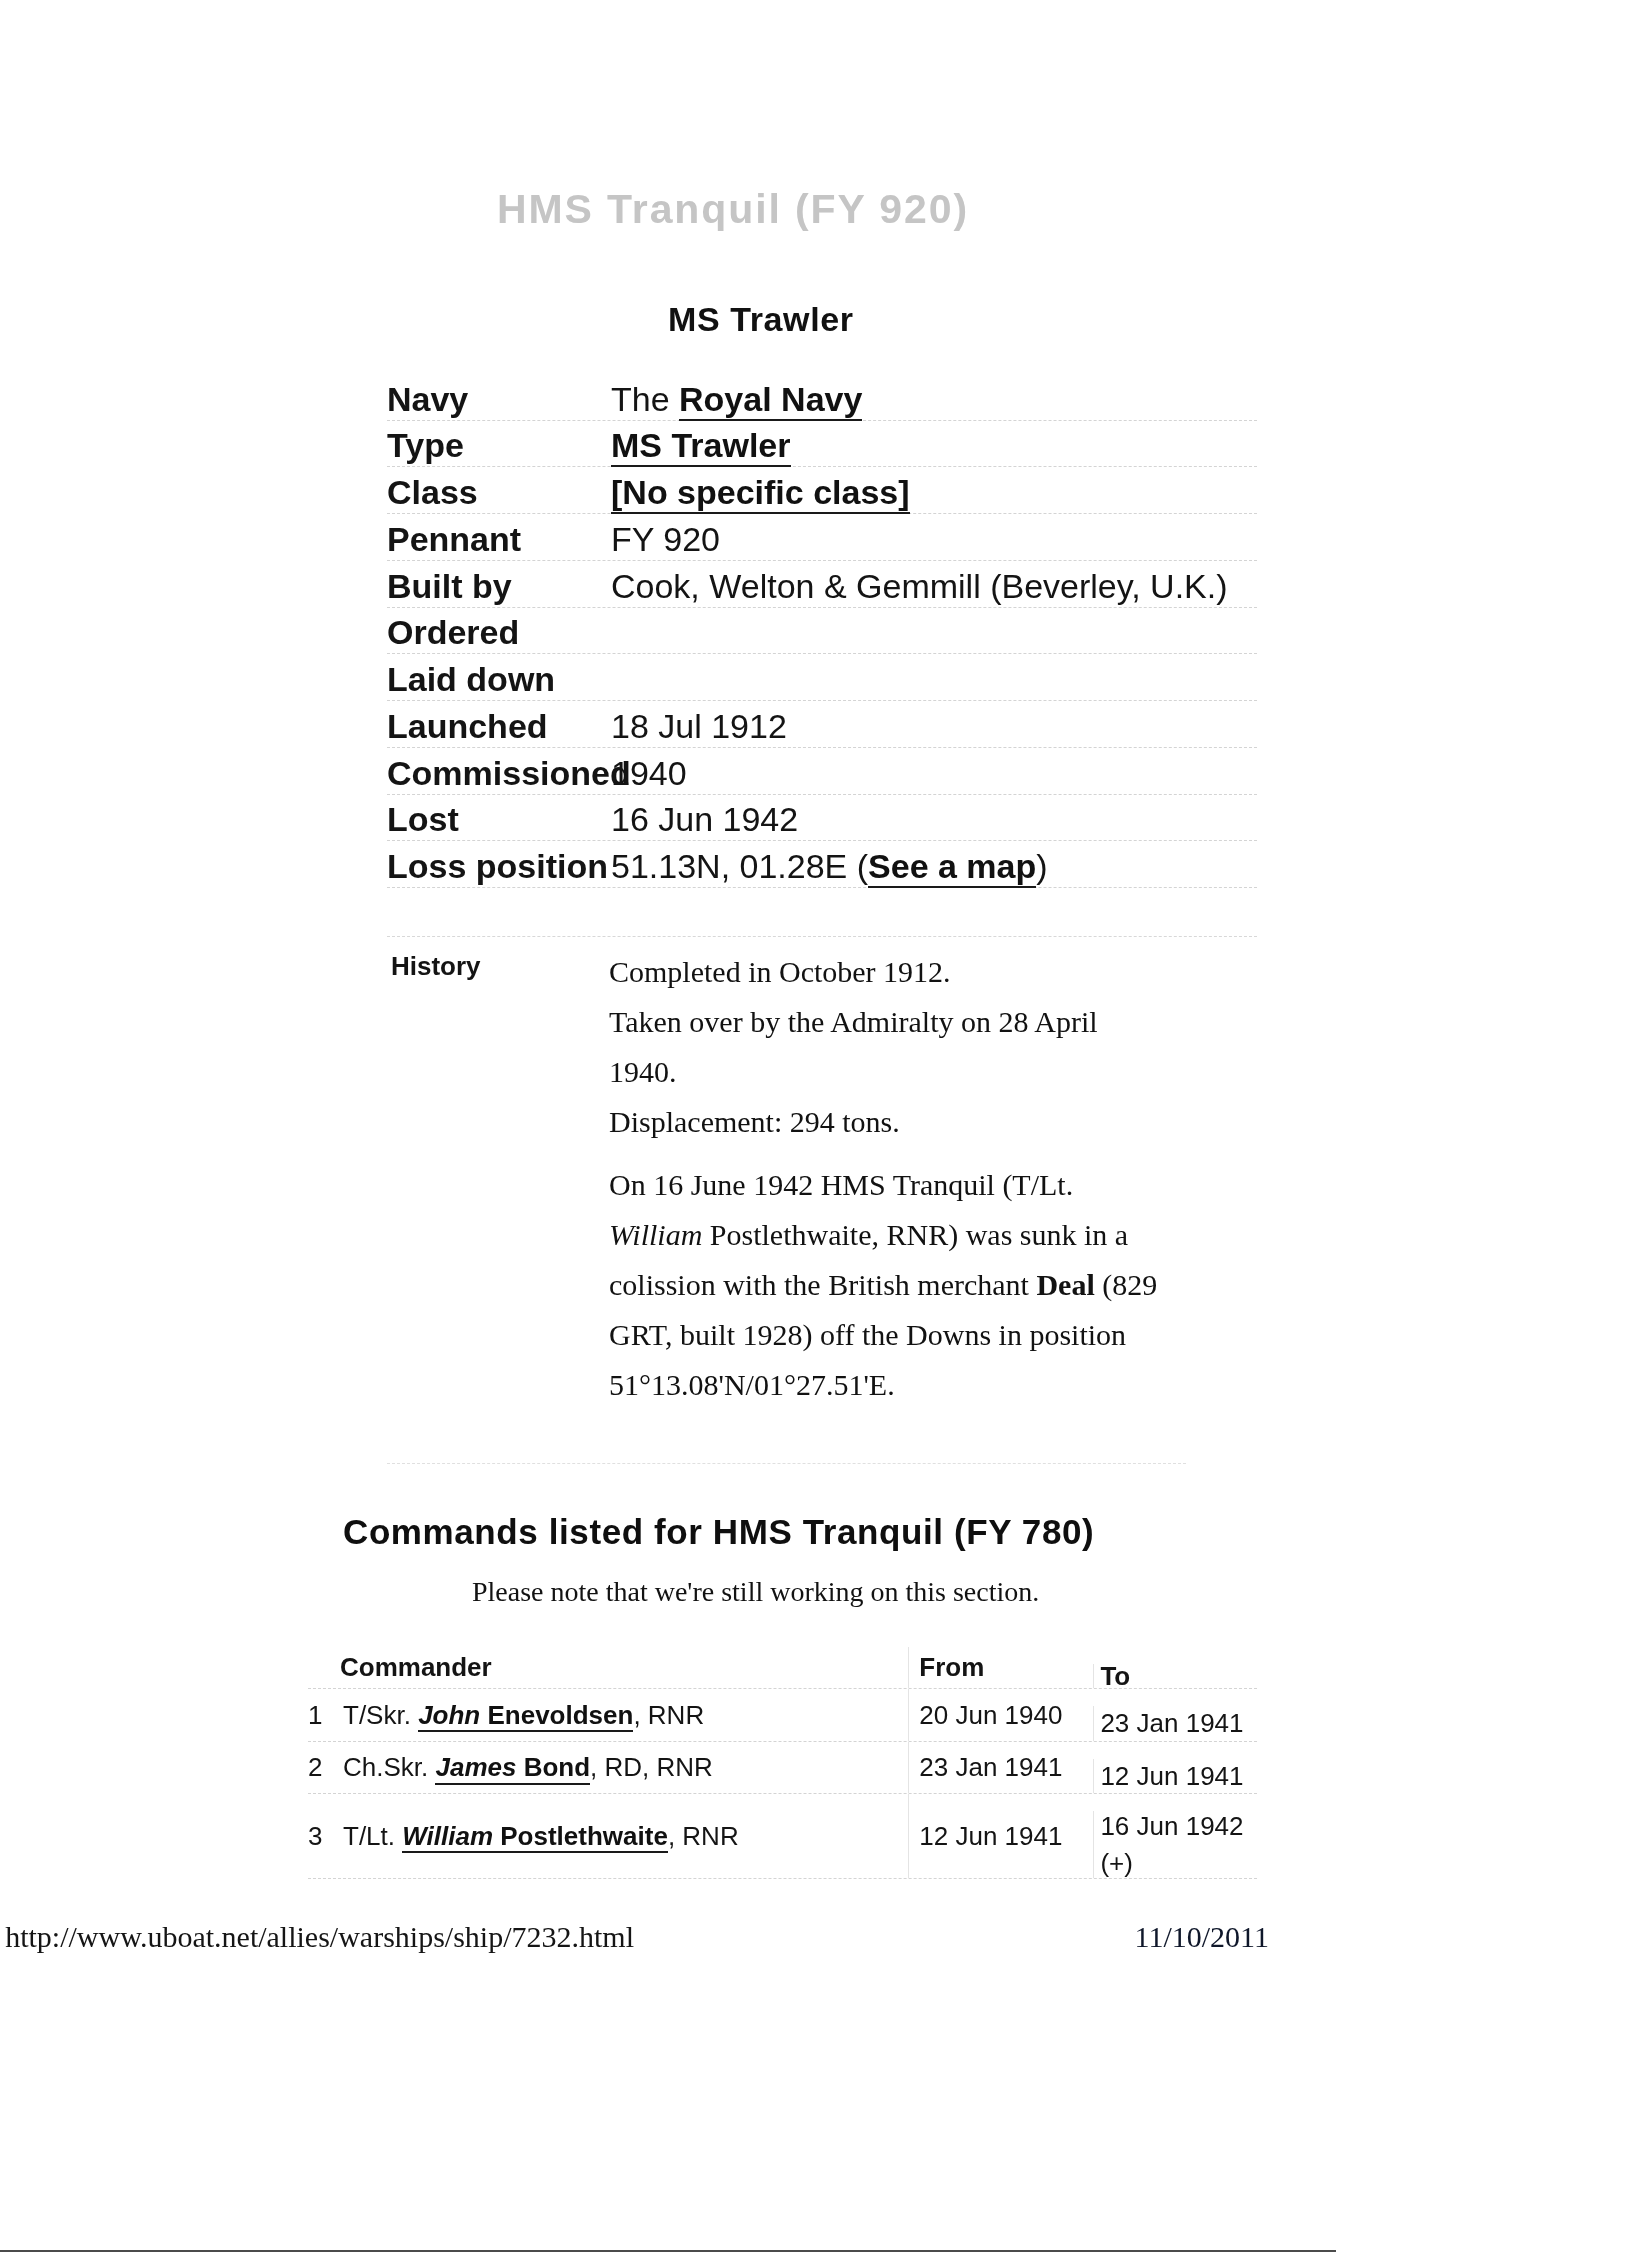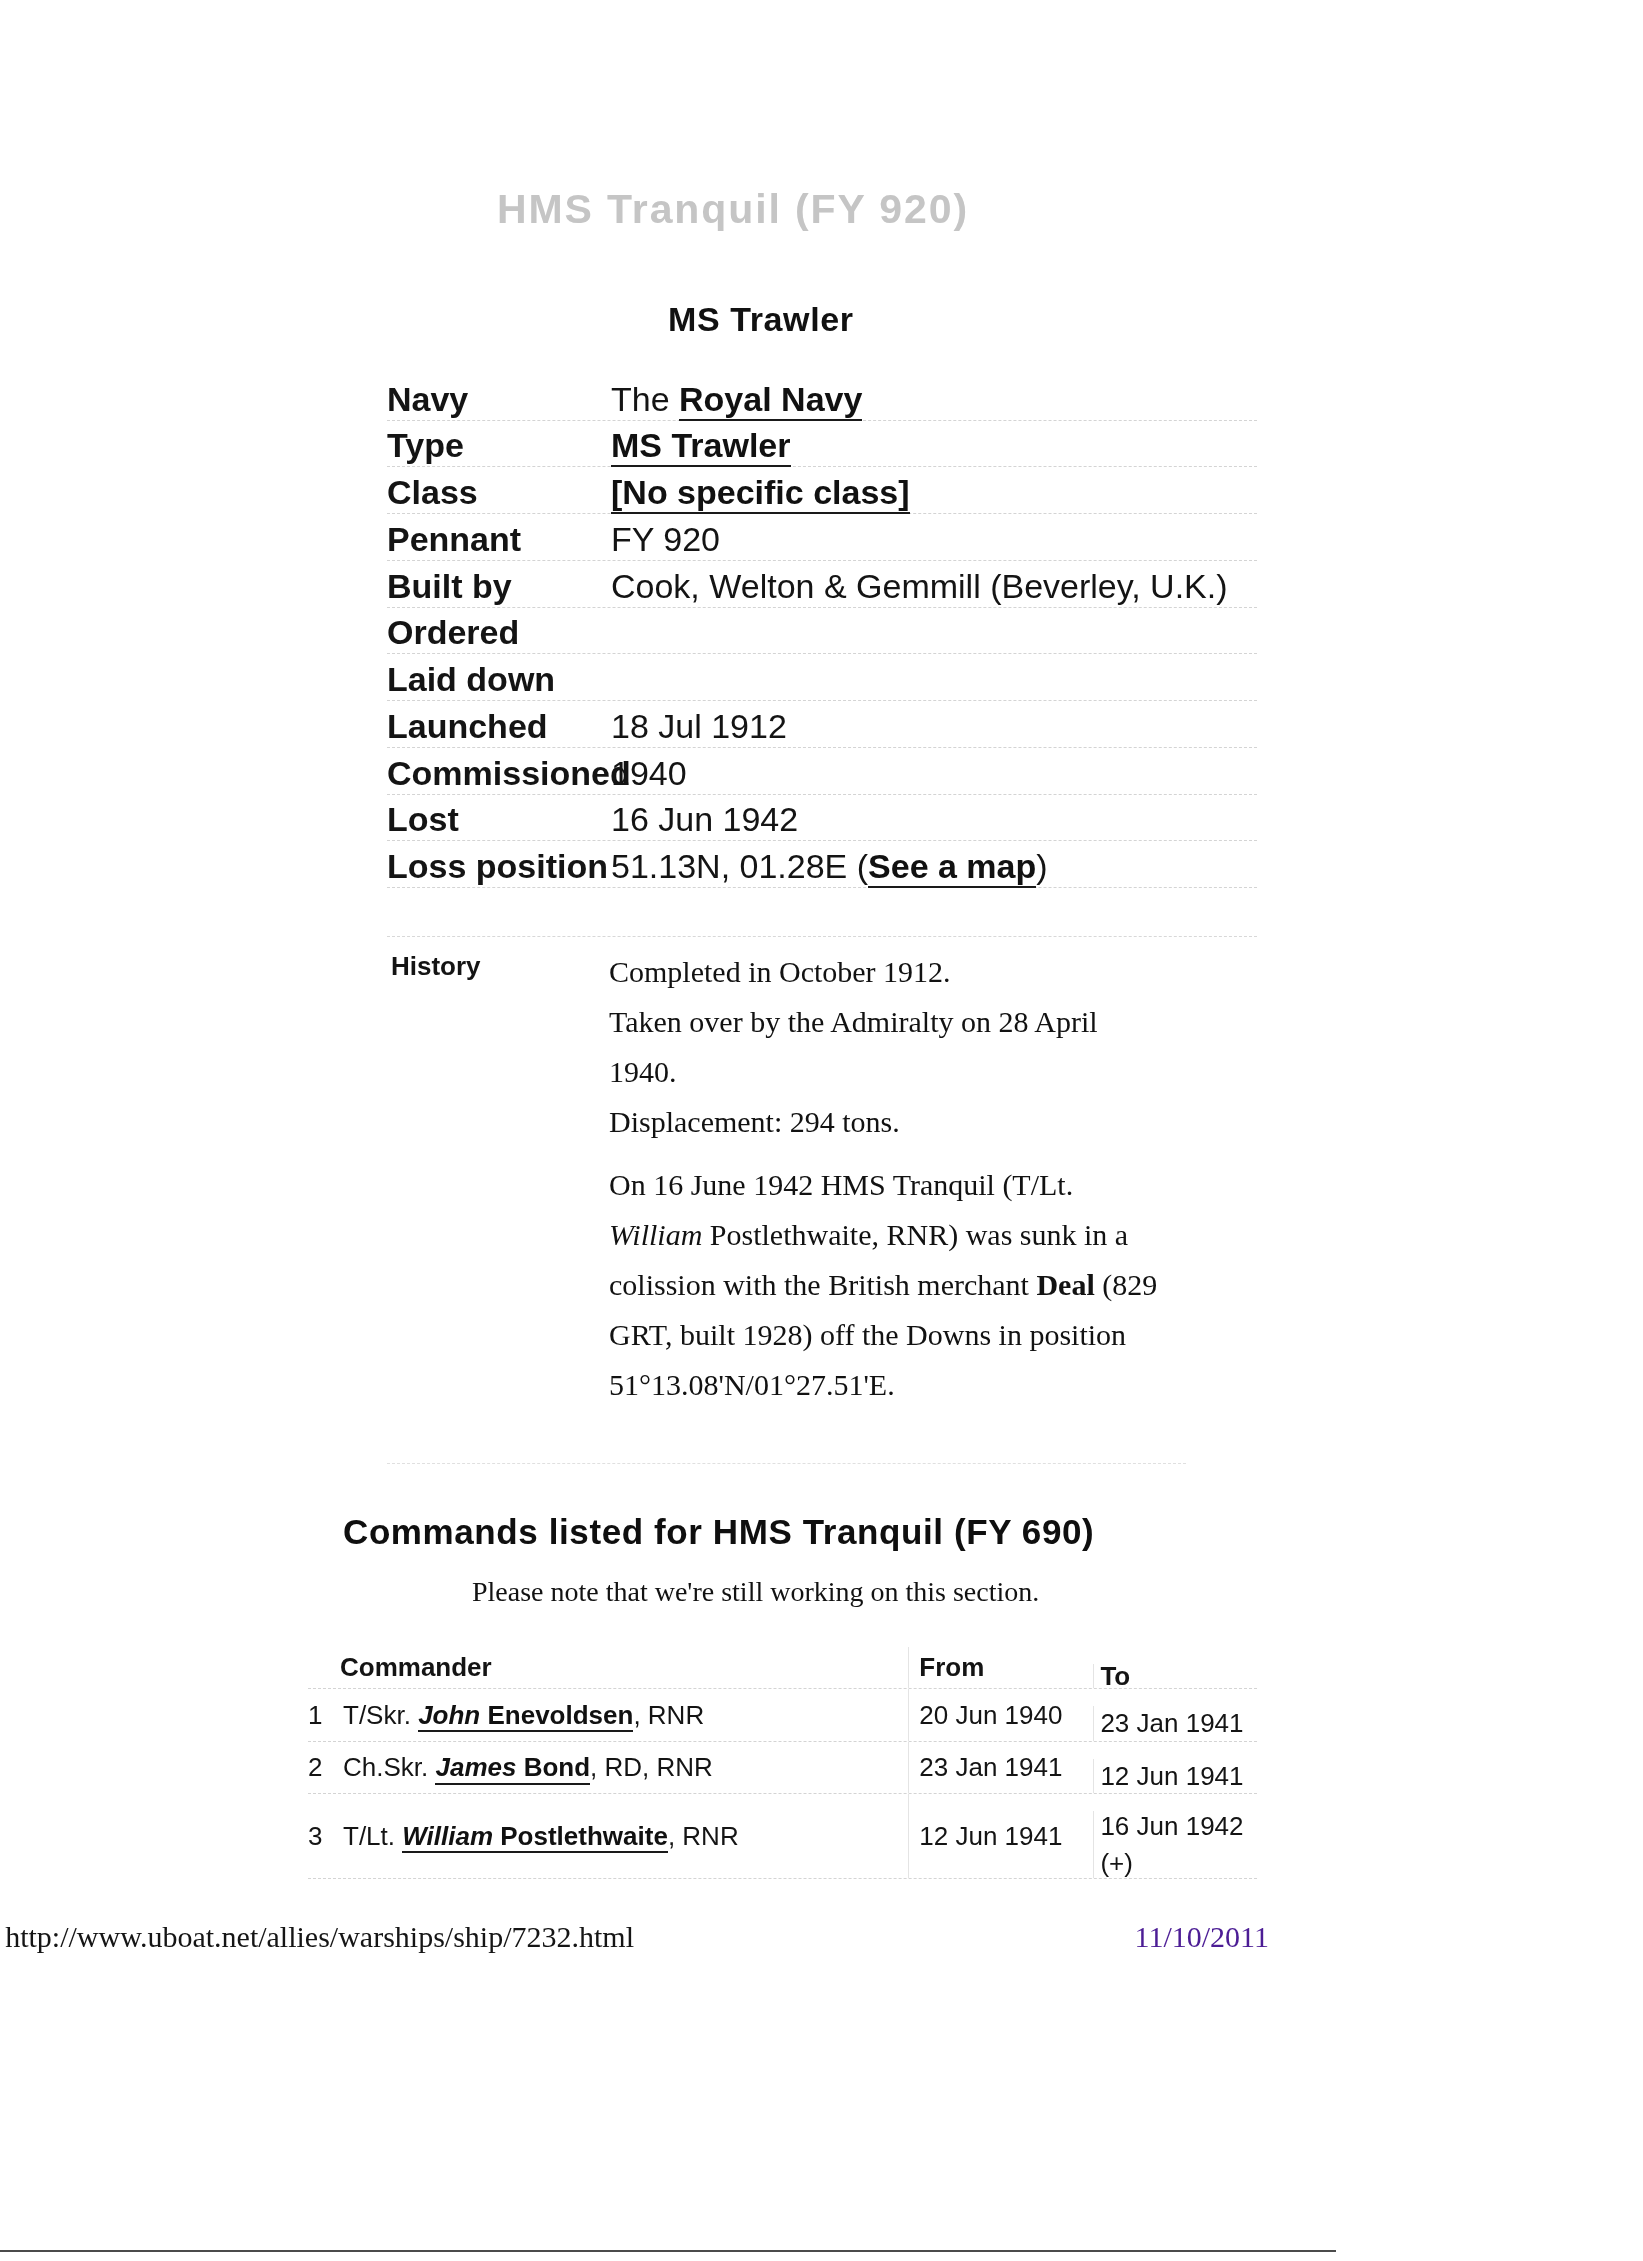--- a/index.html
+++ b/index.html
@@ -45,21 +45,21 @@
         box-sizing:border-box; white-space:nowrap; align-self:stretch; display:flex; align-items:center; }
   .c3 { width:180px; flex:none; border-left:1.3px solid #e4e4e4; padding-left:6.4px;
         box-sizing:border-box; white-space:nowrap; align-self:stretch; display:flex; align-items:center;margin-top:17px; }
   .hdr .c1 { padding-left:32px; box-sizing:border-box; }
   .num { display:inline-block; width:35px; }
   .fn { font-style:italic; font-weight:700; }
   .lnm { font-weight:700; }
   .to2lines { display:block; line-height:37px; }
 
   .footer-url { position:absolute; left:5.2px; top:1920px; font-size:30px; color:#151515; white-space:nowrap; }
-  .footer-date { position:absolute; right:67px; top:1920px; font-size:30px; color:#4c1d95; white-space:nowrap; }
+  .footer-date { position:absolute; right:67px; top:1920px; font-size:30px; color:#0f172a; white-space:nowrap; }
   .bottom-line { position:absolute; left:0; top:2250px; width:1587px; height:1.9px; background:#4b4b4b; }
 </style>
 </head>
 <body>
 
 <div class="page">
 
   <div class="wm">HMS Tranquil (FY 920)</div>
 
   <div class="h1">MS Trawler</div>
@@ -123,21 +123,21 @@
   <div class="para serif" style="top:1160px">
     <div>On 16 June 1942 HMS Tranquil (T/Lt.</div>
     <div><span class="ital">William</span><span> Postlethwaite, RNR) was sunk in a</span></div>
     <div><span>colission with the British merchant </span><span class="bld">Deal</span><span> (829</span></div>
     <div>GRT, built 1928) off the Downs in position</div>
     <div>51°13.08'N/01°27.51'E.</div>
   </div>
 
   <div class="hsep2" style="left:387px; top:1463px; width:799px;"></div>
 
-  <div class="cmd-h">Commands listed for HMS Tranquil (FY 690)</div>
+  <div class="cmd-h">Commands listed for HMS Tranquil (FY 780)</div>
   <div class="cmd-note serif">Please note that we're still working on this section.</div>
 
   <div class="ctable">
     <div class="crow hdr">
       <div class="c1">Commander</div>
       <div class="c2">From</div>
       <div class="c3">To</div>
     </div>
 
     <div class="crow" style="height:52px">

